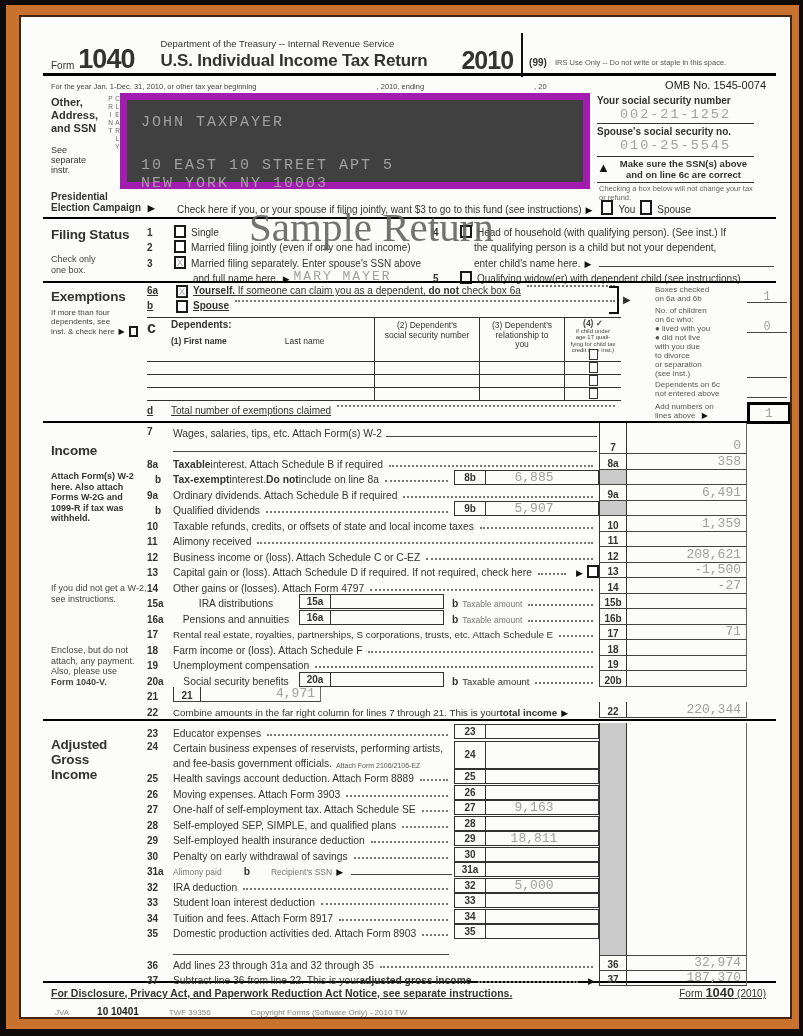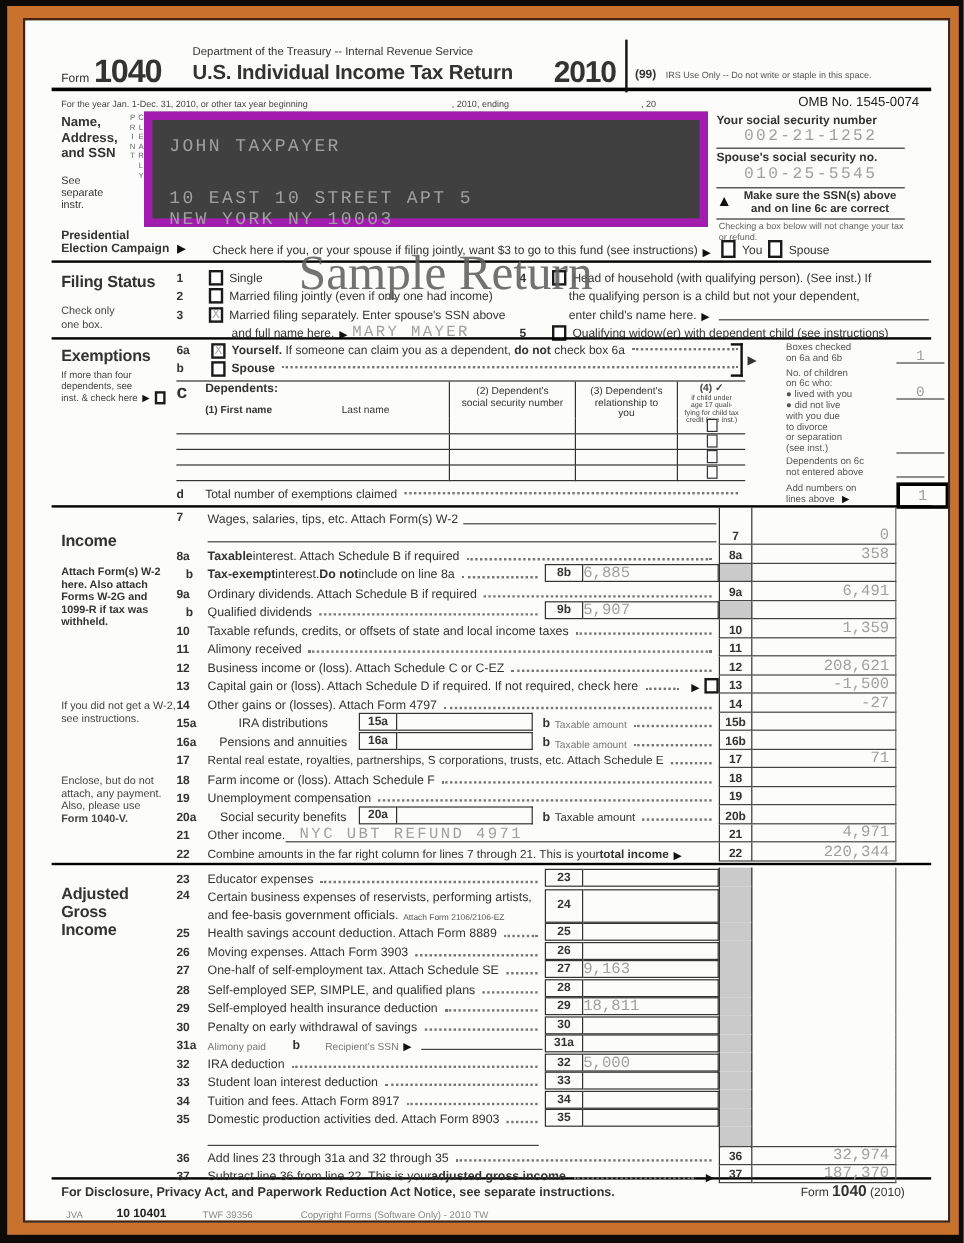--- a/index.html
+++ b/index.html
@@ -69,21 +69,21 @@
   .fs-right { flex:1; display:flex; align-items:flex-end; font-size:10px; }
   .fsnum { width:22px; font-weight:bold; font-size:10px; }
   .fs-ind { margin-left:41px; }
   .mono-entry { font-size:13px; letter-spacing:2px; }
   .uline { border-bottom:1px solid #444; flex:1; margin:0 2px 2px 4px; height:10px; }
   .watermark { position:absolute; left:228px; top:186px; z-index:6; font-family:"Liberation Serif", serif;
                font-size:41px; color:rgba(95,95,95,0.88); letter-spacing:0px; white-space:nowrap; }
 
   
   .ex-main { margin-left:104px; padding-top:2px; width:474px; }
-  .exrow { display:flex; align-items:center; height:15px; font-size:10px; }
+  .exrow { display:flex; align-items:flex-start; height:15px; font-size:10px;text-decoration:underline; }
   .exnum { width:24px; font-weight:bold; }
   .dots { flex:1; border-bottom:2px dotted #777; margin:0 6px 3px 6px; height:1px; }
   .bracket { position:absolute; left:566px; top:3px; width:10px; height:28px; border:2px solid #111; border-left:none; }
   .brk-arr { position:absolute; left:580px; top:11px; font-size:10px; }
   .deptable { margin-left:104px; width:474px; border-top:1.5px solid #333; margin-top:2px; }
   .dep-hdr { display:flex; }
   .dep-c1 { width:227px; padding:1px 0 0 24px; }
   .dep-c1 .dlabel { font-size:10px; font-weight:bold; }
   .dep-c1 .cols { display:flex; font-size:8.5px; margin-top:6px; }
   .dep-c1 .cols .c1b { font-weight:bold; }
@@ -108,31 +108,31 @@
   .irow { display:flex; align-items:flex-end; height:15.5px; margin-left:104px; font-size:10.3px; }
   .ln { width:26px; font-weight:bold; font-size:10px; flex-shrink:0; }
   .imain { width:426px; display:flex; align-items:flex-end; flex-shrink:0; position:relative; }
   .numcol { width:28px; border-left:1.5px solid #333; border-right:1.5px solid #333; border-bottom:1px solid #444;
             text-align:center; font-weight:bold; font-size:10px; height:100%; display:flex; align-items:flex-end; justify-content:center; flex-shrink:0;}
   .amt { width:120px; border-bottom:1px solid #444; border-right:1px solid #666; text-align:right; font-size:13px;
          padding-right:5px; height:100%; display:flex; align-items:flex-end; justify-content:flex-end; flex-shrink:0;}
   .numcol.gray { background:#cacaca; }
   .nb2 { border-bottom:none !important; }
   .midnum { width:32px; border:1.5px solid #333; text-align:center; font-weight:bold; font-size:10px; height:15px; line-height:13px; flex-shrink:0;}
-  .midval { width:113px; border:1.5px solid #333; border-left:none; text-align:left; font-size:13px; height:15px; line-height:13px; padding-right:16px; flex-shrink:0;}
+  .midval { width:113px; border:1.5px solid #333; border-left:none; text-align:center; font-size:13px; height:15px; line-height:13px; padding-right:16px; flex-shrink:0;}
   .subtle { font-size:8.5px; color:#777; }
   .lblw { width:126px; flex-shrink:0;text-align:center; }
   .entry-ul { flex:1; border-bottom:1.5px solid #444; font-size:13px; letter-spacing:2px; padding-left:12px; height:15px; }
   .smallatt { font-size:7px; color:#555; }
   .two-line { height:30px; }
   .stack { display:flex; flex-direction:column; justify-content:flex-end; width:100%; }
   .stack .l1 { display:flex; align-items:flex-end; height:15px; }
 
   
-  .foot { display:flex; align-items:flex-end; margin:2px 36px 0 30px; font-size:10.5px; }
+  .foot { display:flex; align-items:center; margin:2px 24px 0 30px; font-size:10.5px;text-decoration:underline; }
   .foot .fb { font-weight:bold; }
   .foot-r { margin-left:auto; font-size:10px; }
   .foot-r .f1040 { font-size:13px; font-weight:bold; }
   .subfoot { display:flex; margin:6px 24px 0 34px; font-size:8px; color:#888; align-items:flex-end;}
   .subfoot .codes { color:#222; font-weight:bold; font-size:10px; margin:0 30px 0 28px; }
   .subfoot .twf { margin-right:40px; }
 </style>
 </head>
 <body>
 
@@ -160,21 +160,21 @@
     <span>For the year Jan. 1-Dec. 31, 2010, or other tax year beginning</span>
     <span style="width:120px"></span>
     <span>, 2010, ending</span>
     <span style="width:110px"></span>
     <span>, 20</span>
     <span class="omb">OMB No. 1545-0074</span>
   </div>
 
   <div class="nameblock">
     <div class="nb-left">
-      <div class="t">Name,</div>
+      <div class="t">Other,</div>
       <div class="t">Address,</div>
       <div class="t">and SSN</div>
       <div class="s">
         <div>See</div>
         <div>separate</div>
         <div>instr.</div>
       </div>
     </div>
     <div class="nb-vert">PRINT CLEARLY</div>
     <div class="nb-box">
@@ -614,24 +614,20 @@
         <b style="margin-left:8px;">b</b>
         <span style="margin-left:4px; font-size:9.5px;">Taxable amount</span>
         <span class="dots"></span>
             </span>
       <span class="numcol">20b</span>
       <span class="amt val"></span>
     </div>
 
     <div class="irow">
       <span class="ln">21</span>
-      <span class="imain">
-              <span>Other income.</span>
-        <span class="entry-ul val">NYC UBT REFUND 4971</span>
-            </span>
       <span class="numcol">21</span>
       <span class="amt val">4,971</span>
     </div>
 
     <div class="irow">
       <span class="ln">22</span>
       <span class="imain">
               <span style="font-size:9.8px;">Combine amounts in the far right column for lines 7 through 21. This is your </span>
         <b style="font-size:9.8px;">total income</b>
         <span class="arr">▶</span>

